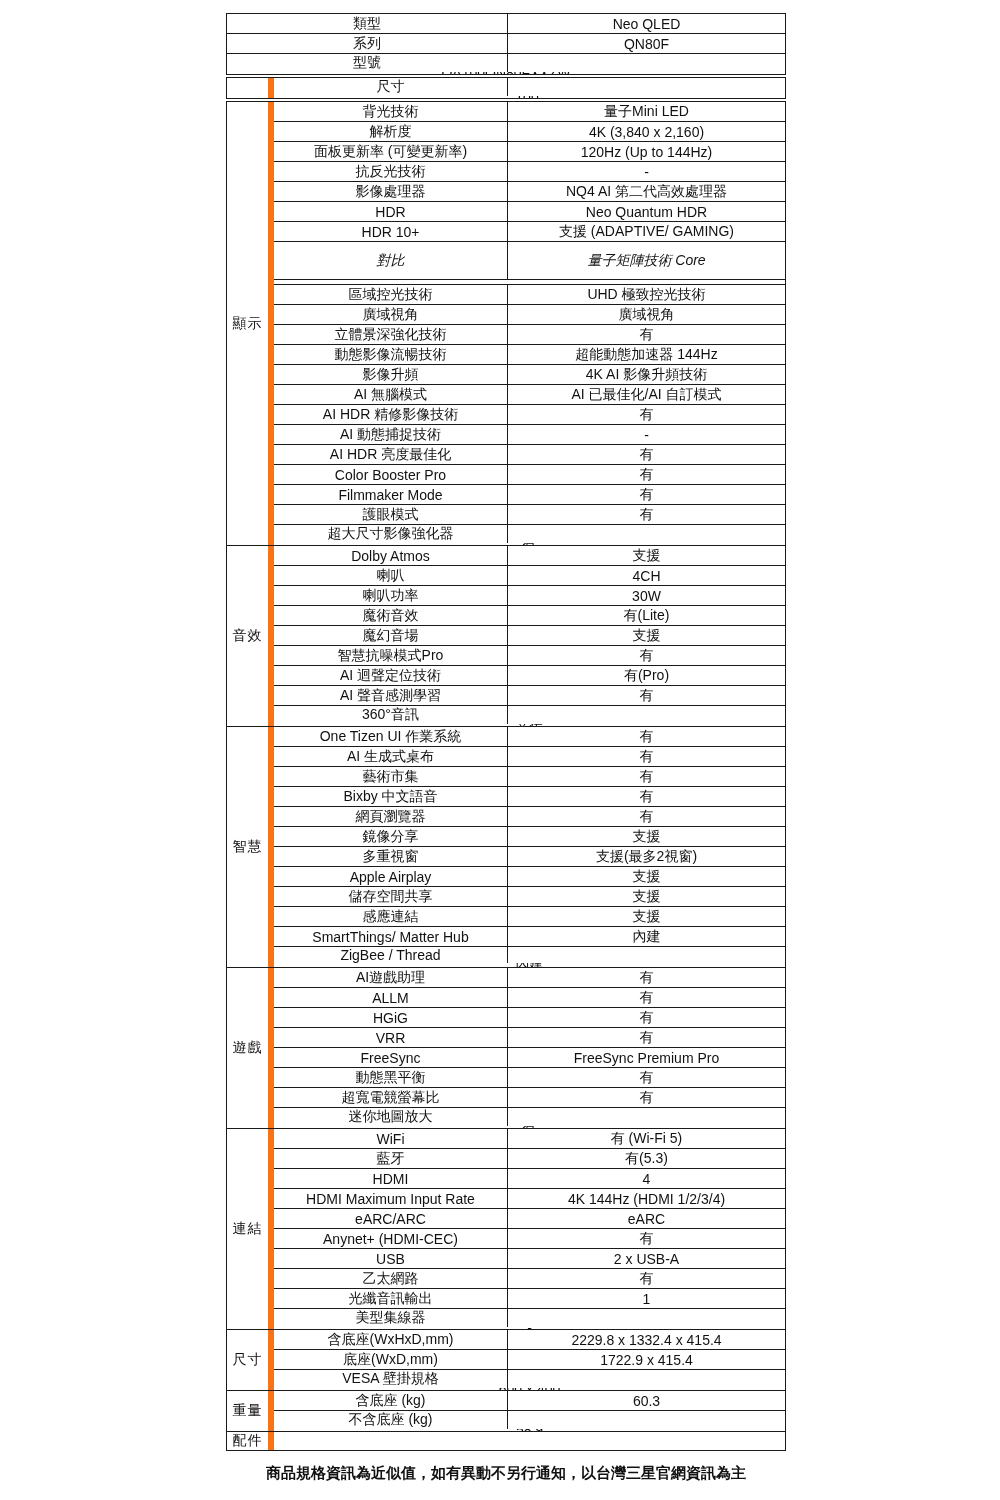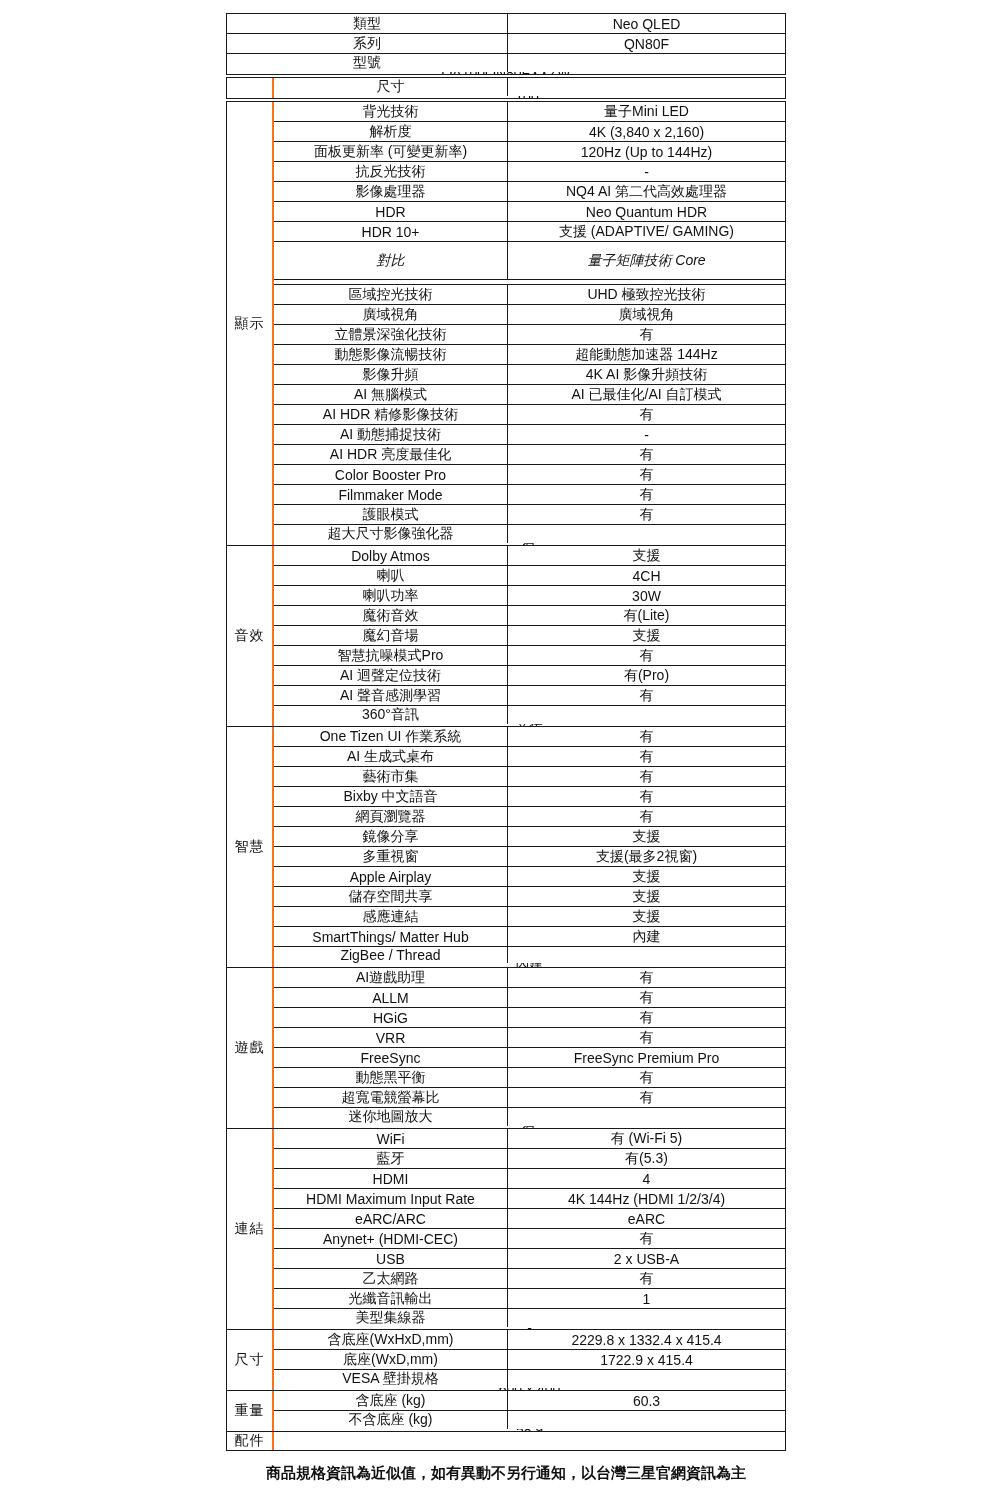--- a/index.html
+++ b/index.html
@@ -5,21 +5,21 @@
   html,body{margin:0;padding:0;}
   body{
     width:1000px;height:1500px;background:#ffffff;
     font-family:"Liberation Sans","DejaVu Sans",sans-serif;
     color:#111;position:relative;
   }
   .sheet{position:absolute;top:14px;left:226px;width:560px;}
   .block{display:flex;border:1px solid #1a1a1a;margin-top:-1px;box-sizing:border-box;background:#fff;}
   .block.gapped{margin-top:2px;}
   .catcell{
-    width:47px;flex:none;border-right:2px solid #f97316;box-sizing:border-box;
+    width:47px;flex:none;border-right:6px solid #f97316;box-sizing:border-box;
     display:flex;align-items:center;justify-content:center;
     font-size:14px;letter-spacing:1px;
   }
   .rows{flex:1;display:flex;flex-direction:column;min-width:0;}
   .row{display:flex;height:20px;border-bottom:1px solid #1a1a1a;box-sizing:border-box;}
   .row:last-child{border-bottom:none;flex-direction:column;}
   .row.tall{height:38px;font-style:italic;}
   .row.gapped{margin-top:4px;border-top:1px solid #1a1a1a;height:21px;}
   .cell{
     display:flex;align-items:center;justify-content:center;

